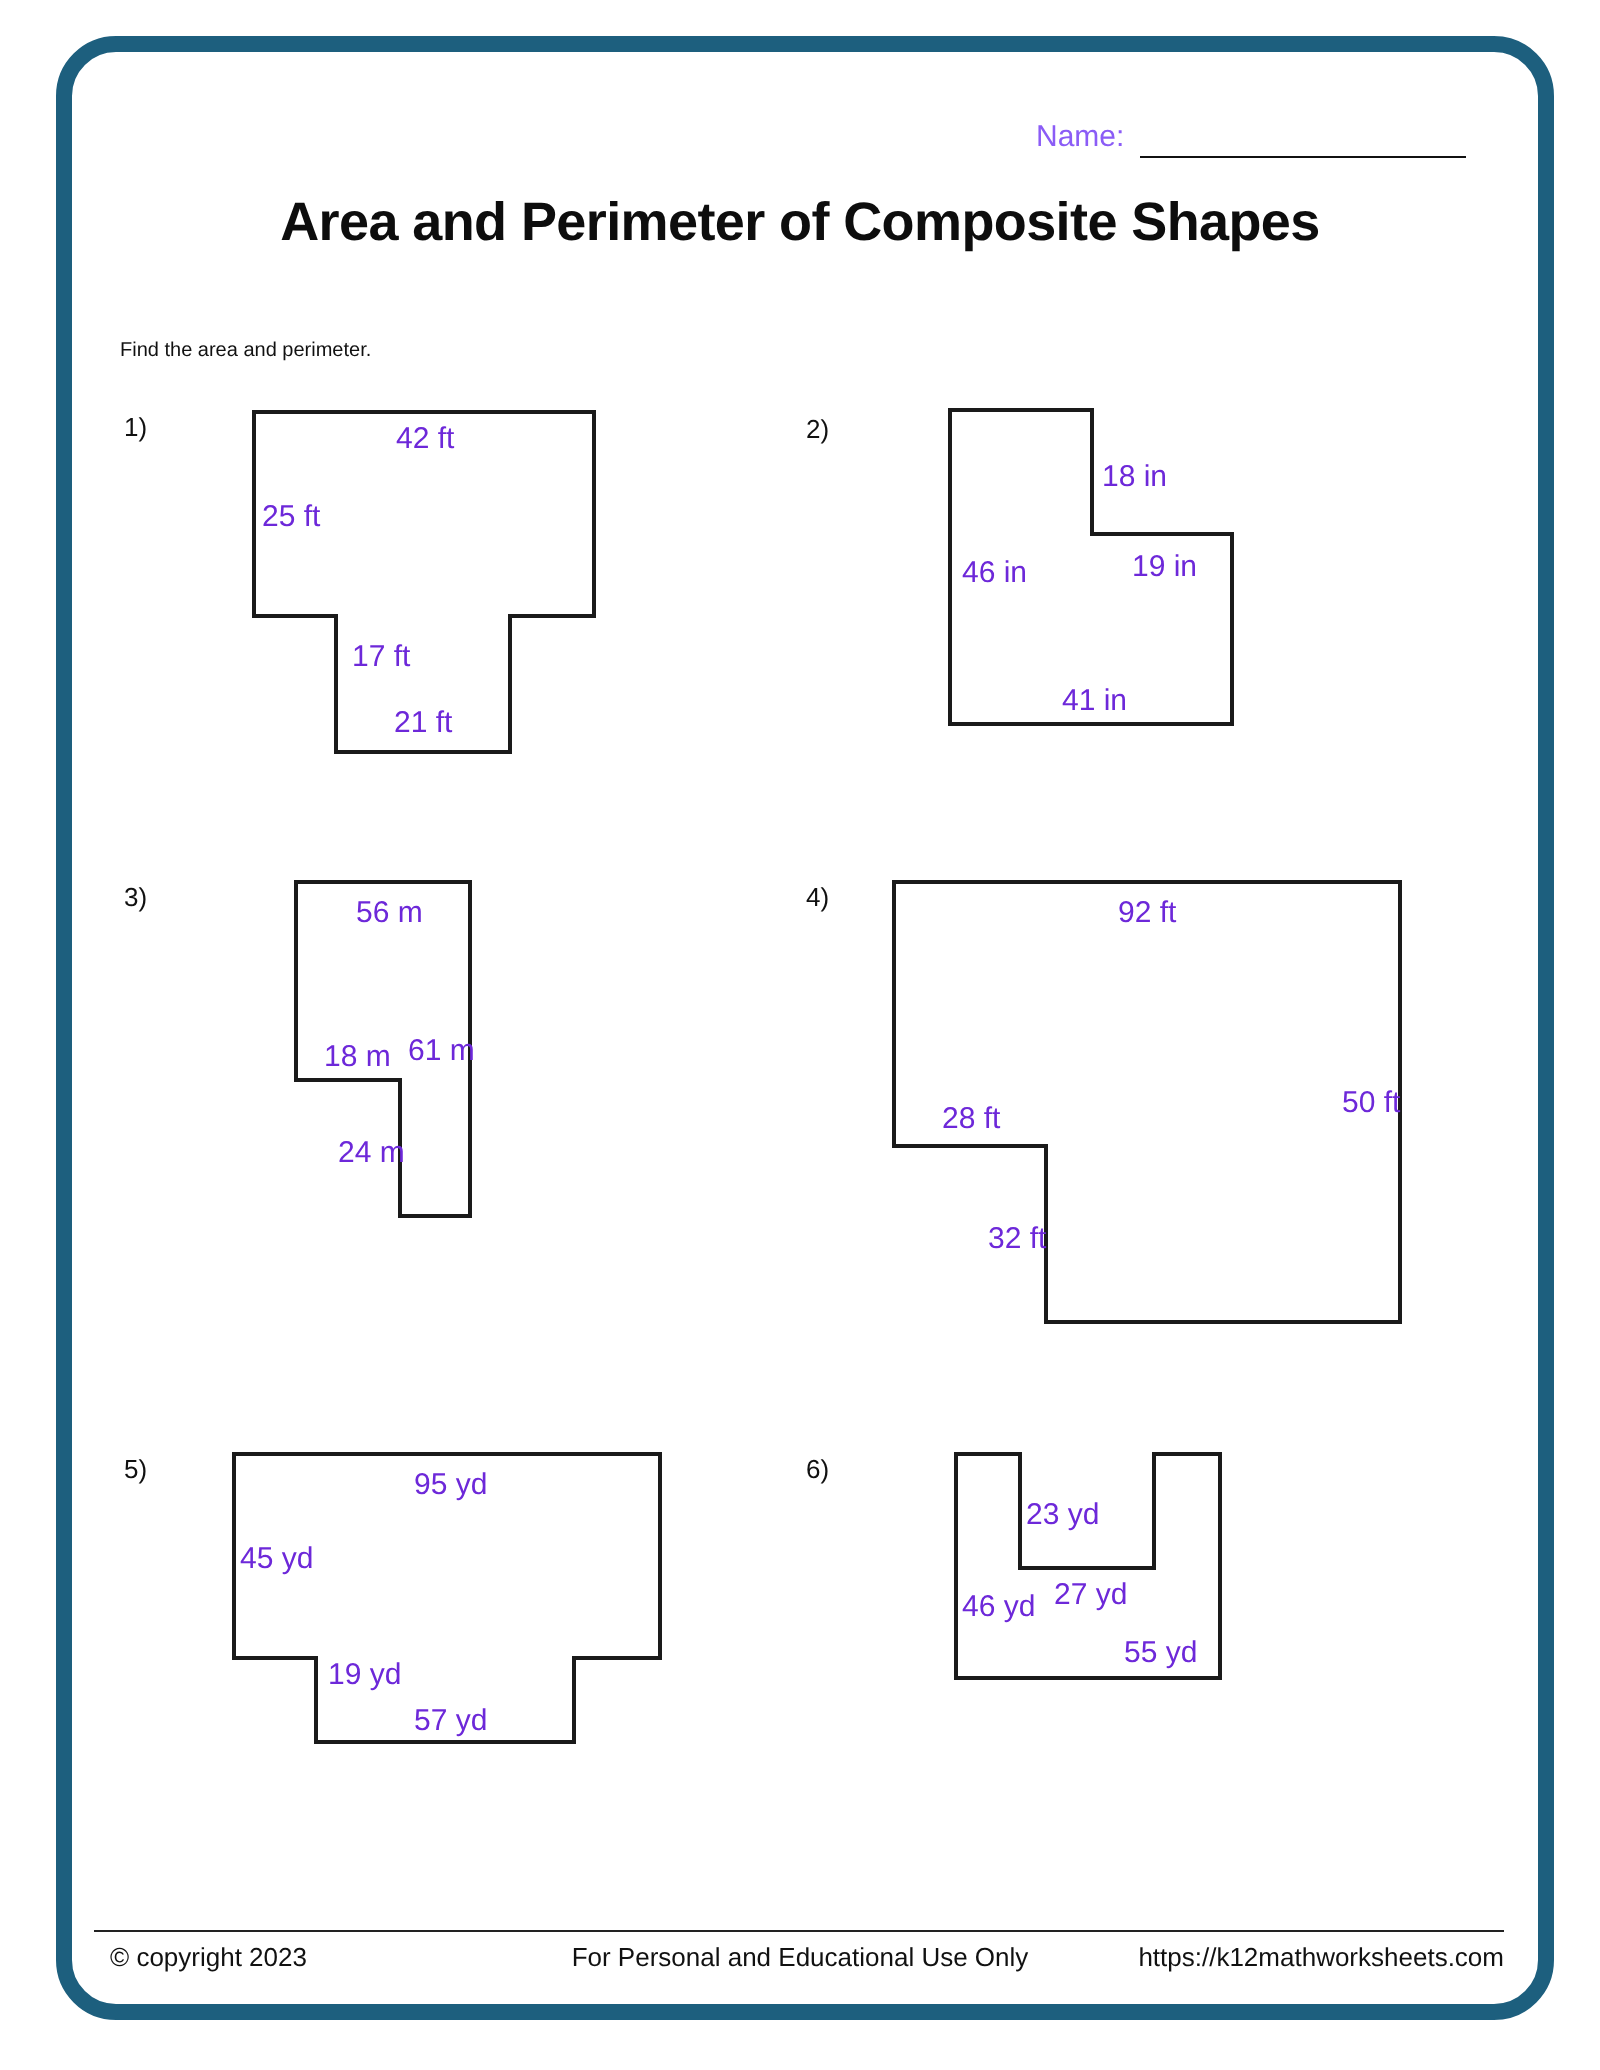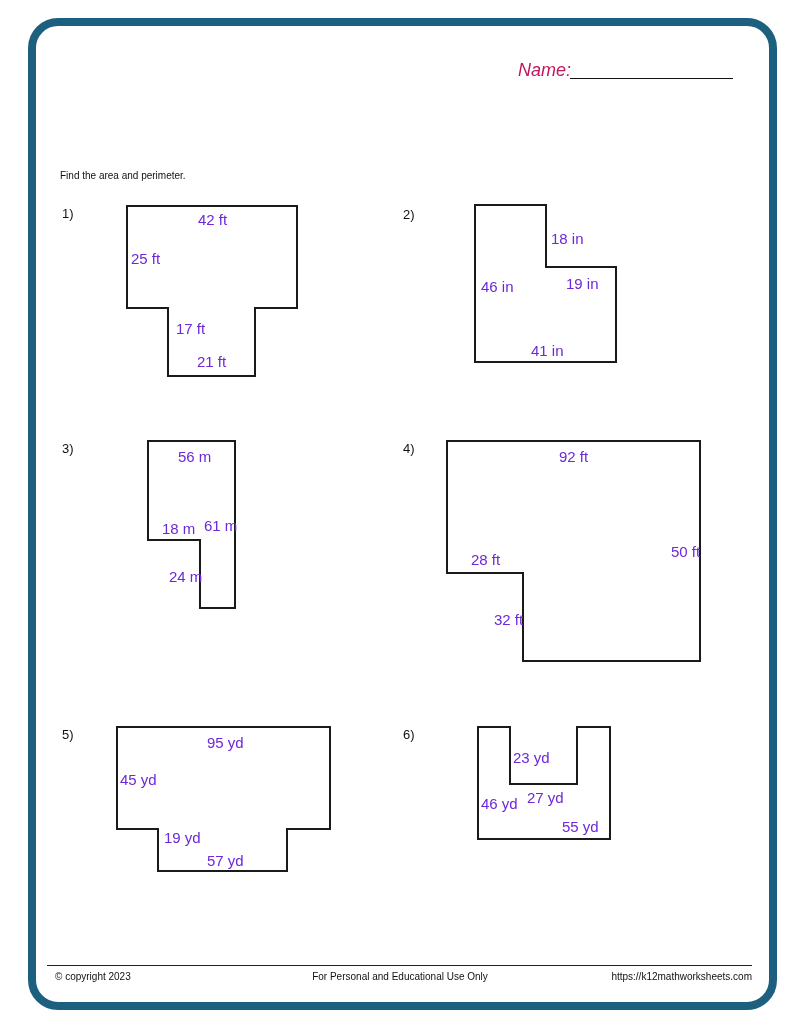--- a/index.html
+++ b/index.html
@@ -16,23 +16,22 @@
     position: absolute;
     left: 28px; top: 18px;
     width: 749px; height: 992px;
     border: 8px solid #1d5f7e;
     border-radius: 30px;
     box-sizing: border-box;
   }
   .name-label {
     position: absolute;
     left: 518px; top: 60px;
-    font-size: 18px;
-    color: #be185d;
-    font-style: italic;
+    font-size: 15px;
+    color: #8b5cf6;
   }
   .name-line {
     position: absolute;
     left: 570px; top: 62px;
     width: 163px; height: 16px;
     border-bottom: 1.5px solid #111;
   }
   .title {
     position: absolute;
     left: 0; top: 96px;
@@ -73,38 +72,39 @@
   }
   .footer-rule {
     position: absolute;
     left: 47px; top: 965px;
     width: 705px; height: 0;
     border-top: 1.5px solid #222;
   }
   .footer-text {
     position: absolute;
     top: 971px;
-    font-size: 10px;
+    font-size: 13px;
     color: #111;
     white-space: nowrap;
   }
   .footer-left   { left: 55px; }
   .footer-center { left: 50%; transform: translateX(-50%); text-align: right; }
   .footer-right  { right: 48px; }
 </style>
 </head>
 <body>
 
 <div class="page">
 
   <div class="frame"></div>
 
   <span class="name-label">Name:</span>
   <span class="name-line"></span>
 
+  <h1 class="title">Area and Perimeter of Composite Shapes</h1>
 
   <div class="instruction">Find the area and perimeter.</div>
 
   <svg class="shapes-layer" viewBox="0 0 800 1035" shape-rendering="crispEdges">
     <polygon points="127,206 297,206 297,308 255,308 255,376 168,376 168,308 127,308"></polygon>
     <polygon points="475,205 546,205 546,267 616,267 616,362 475,362"></polygon>
     <polygon points="148,441 235,441 235,608 200,608 200,540 148,540"></polygon>
     <polygon points="447,441 700,441 700,661 523,661 523,573 447,573"></polygon>
     <polygon points="117,727 330,727 330,829 287,829 287,871 158,871 158,829 117,829"></polygon>
     <polygon points="478,727 510,727 510,784 577,784 577,727 610,727 610,839 478,839"></polygon>

